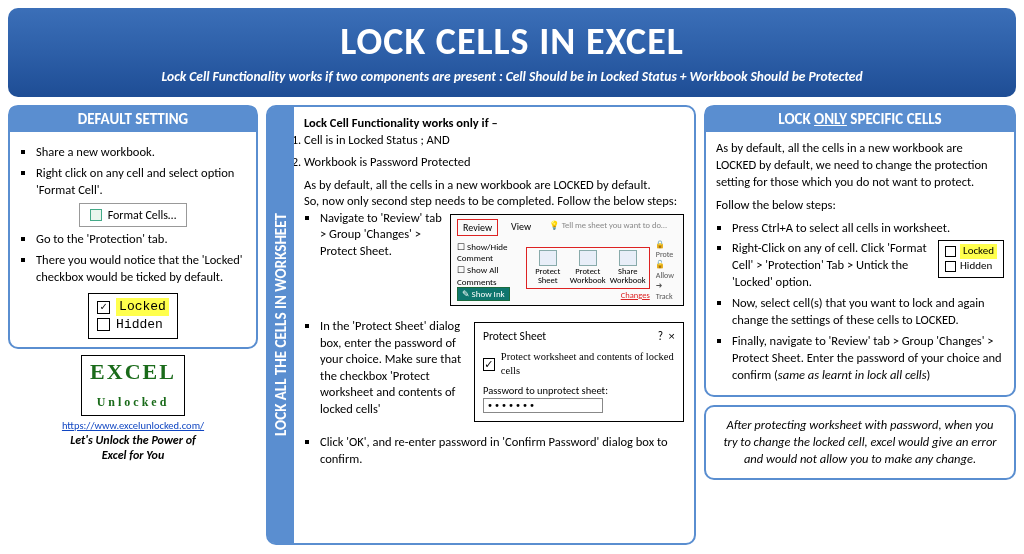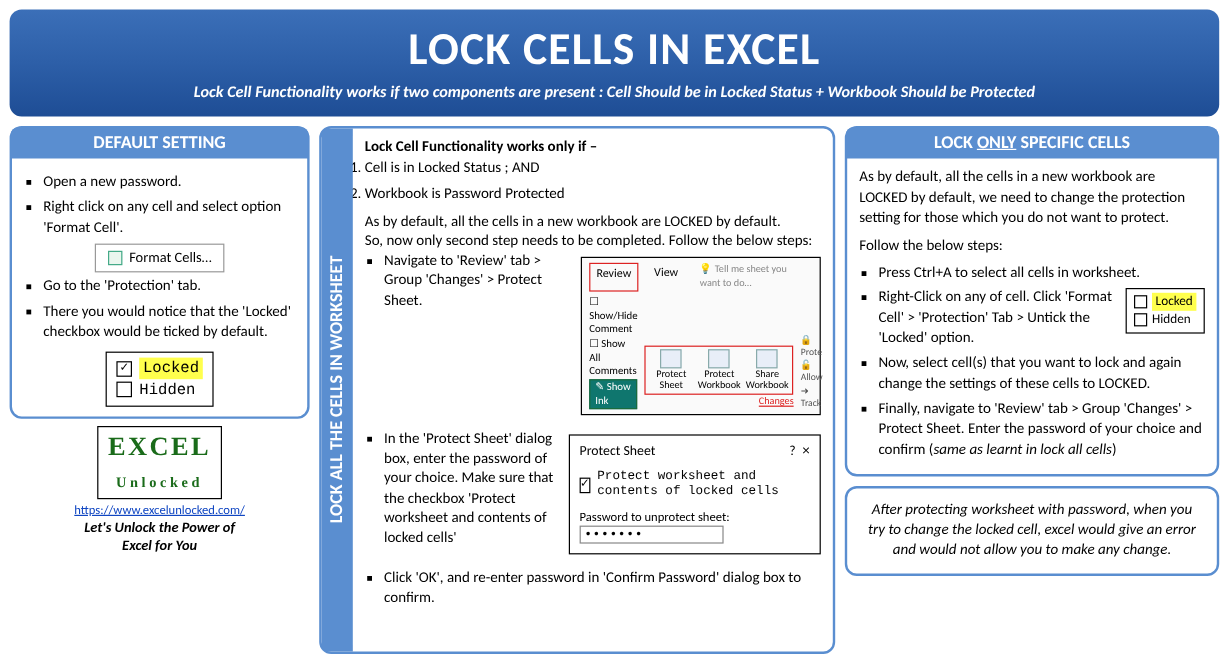--- a/index.html
+++ b/index.html
@@ -117,21 +117,21 @@
   <div class="sub">Lock Cell Functionality works if two components are present : Cell Should be in Locked Status + Workbook Should be Protected</div>
 </div>
 
 <div class="cols">
 
   <div class="col-left">
     <div class="panel">
       <div class="panel-title">DEFAULT SETTING</div>
       <div class="panel-body">
         <ul>
-          <li>Open a new password.</li>
+          <li>Share a new workbook.</li>
           <li>Right click on any cell and select option 'Format Cell'.</li>
         </ul>
         <div class="center">
           <span class="menu-item">
             <span class="ico"></span>
             <span>Format Cells…</span>
           </span>
         </div>
         <ul>
           <li>Go to the 'Protection' tab.</li>
@@ -173,21 +173,21 @@
         <ol style="font-weight:400">
           <li>Cell is in Locked Status ; AND</li>
           <li>Workbook is Password Protected</li>
         </ol>
         <p>As by default, all the cells in a new workbook are LOCKED by default.</p>
         <p>So, now only second step needs to be completed. Follow the below steps:</p>
         <ul>
           <li>
             <div class="row-with-fig">
               <div class="txt">Navigate to 'Review' tab &gt; Group 'Changes' &gt; Protect Sheet.</div>
-              <div class="ribbon-fig" style="width:200px">
+              <div class="ribbon-fig" style="width:234px">
                 <div class="ribbon-tabs">
                   <span class="tab active">Review</span>
                   <span class="tab">View</span>
                   <span class="tab" style="color:#888;font-size:8.5px">💡 <span>Tell me sheet you want to do…</span></span>
                 </div>
                 <div class="ribbon-row">
                   <div class="rb-left">
                     <div>☐ <span>Show/Hide Comment</span></div>
                     <div>☐ <span>Show All Comments</span></div>
                     <div><span class="green">✎ <span>Show Ink</span></span></div>
@@ -210,21 +210,21 @@
             </div>
           </li>
           <li>
             <div class="row-with-fig">
               <div class="txt">In the 'Protect Sheet' dialog box, enter the password of your choice. Make sure that the checkbox 'Protect worksheet and contents of locked cells'</div>
               <div class="dialog-fig" style="width:210px">
                 <div class="dlg-title">
                   <span>Protect Sheet</span>
                   <span><span>?</span>&nbsp;&nbsp;<span class="dlg-close">×</span></span>
                 </div>
-                <div class="chkrow" style="font-family:Liberation Mono, monospace;font-size:10.5px">
+                <div class="chkrow" style="font-family:Liberation Serif, serif;font-size:10.5px">
                     <span class="chk on"></span>
                     <span>Protect worksheet and contents of locked cells</span>
                   </div>
                 <div style="margin-top:6px;font-size:10.5px">Password to unprotect sheet:</div>
                 <input type="text" readonly="" value="•••••••" style="">
               </div>
             </div>
           </li>
           <li>Click 'OK', and re-enter password  in 'Confirm Password' dialog box to confirm.</li>
         </ul>

